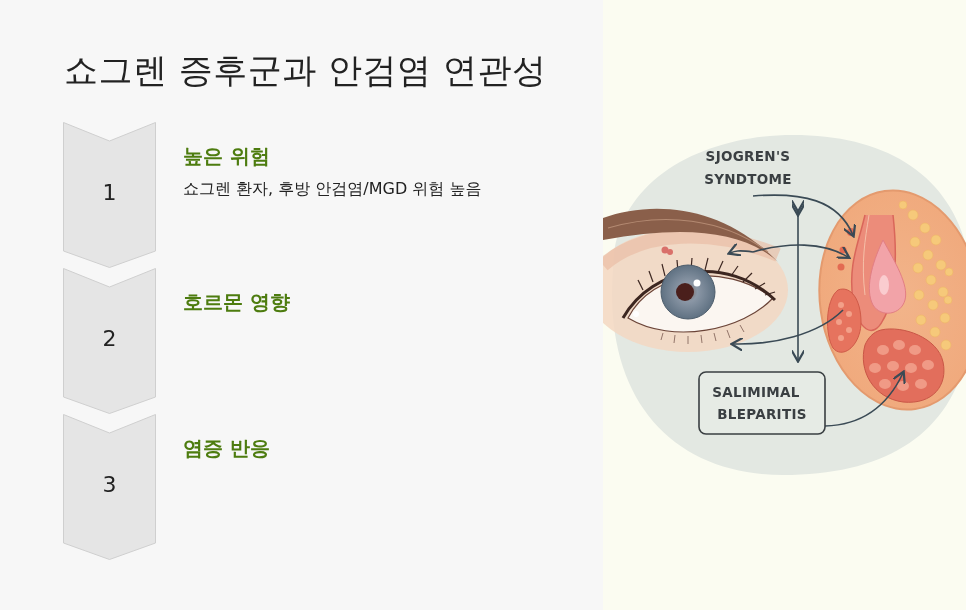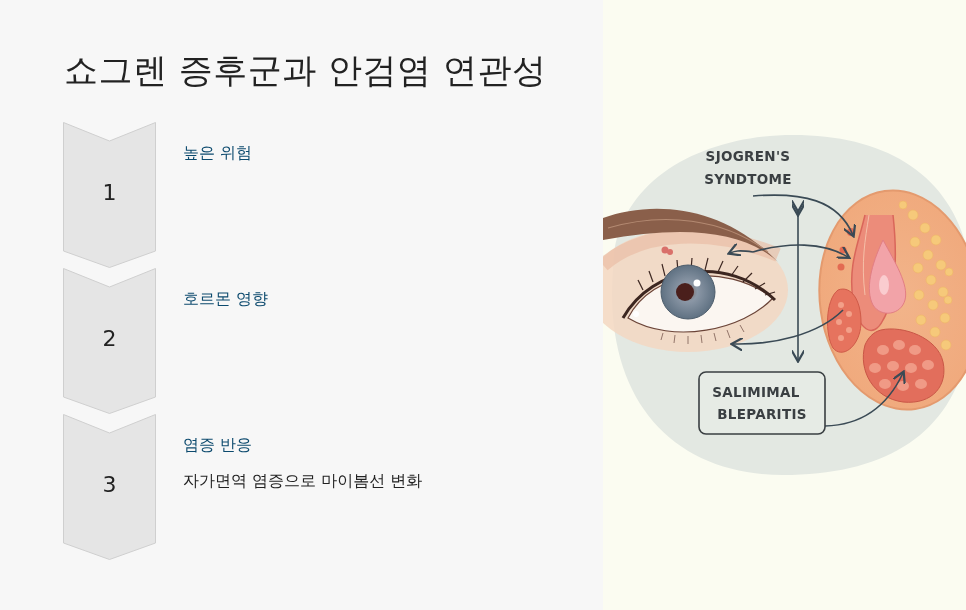--- a/index.html
+++ b/index.html
@@ -16,21 +16,21 @@
     white-space: nowrap;
   }
   .step { position: absolute; left: 63px; width: 500px; height: 146px; }
   .chevron { position: absolute; left: 0; top: 0; width: 93px; height: 146px; }
   .chevron svg { display: block; }
   .step-num {
     position: absolute; left: 0; width: 93px; top: 58px; text-align: center;
     font-size: 22px; color: #222;
   }
   .step-head {
-    position: absolute; left: 120px; top: 21px; font-size: 16px; color: #0c4a6e; white-space: nowrap;
+    position: absolute; left: 120px; top: 21px; font-size: 20px; color: #4d7c0f; white-space: nowrap; font-weight: bold;
   }
   .step-desc {
     position: absolute; left: 120px; top: 57px; font-size: 16px; color: #222; white-space: nowrap;
   }
   .right-panel {
     position: absolute; left: 603px; top: 0; width: 363px; height: 610px;
     background: #fbfcf1; overflow: hidden; font-weight: bold;
   }
   .illus { position: absolute; left: 0; top: 0; }
   .label-text {
@@ -45,41 +45,41 @@
   <div class="title">쇼그렌 증후군과 안검염 연관성</div>
 
   <div class="step" style="top:122px;">
     <div class="chevron">
       <svg width="93" height="146" viewBox="0 0 93 146">
         <polygon points="0.5,0.5 46.5,19 92.5,0.5 92.5,129 46.5,145.5 0.5,129" fill="#e5e5e5" stroke="#cfcfcf" stroke-width="1"></polygon>
       </svg>
     </div>
     <div class="step-num">1</div>
     <div class="step-head">높은 위험</div>
+    <div class="step-desc">쇼그렌 환자, 후방 안검염/MGD 위험 높음</div>
   </div>
 
   <div class="step" style="top:268px;">
     <div class="chevron">
       <svg width="93" height="146" viewBox="0 0 93 146">
         <polygon points="0.5,0.5 46.5,19 92.5,0.5 92.5,129 46.5,145.5 0.5,129" fill="#e5e5e5" stroke="#cfcfcf" stroke-width="1"></polygon>
       </svg>
     </div>
     <div class="step-num">2</div>
     <div class="step-head">호르몬 영향</div>
   </div>
 
   <div class="step" style="top:414px;">
     <div class="chevron">
       <svg width="93" height="146" viewBox="0 0 93 146">
         <polygon points="0.5,0.5 46.5,19 92.5,0.5 92.5,129 46.5,145.5 0.5,129" fill="#e5e5e5" stroke="#cfcfcf" stroke-width="1"></polygon>
       </svg>
     </div>
     <div class="step-num">3</div>
     <div class="step-head">염증 반응</div>
-    <div class="step-desc">자가면역 염증으로 마이봄선 변화</div>
   </div>
 </div>
 
 <div class="right-panel">
   <svg class="illus" width="363" height="610" viewBox="0 0 363 610">
     <defs>
       <marker id="ah" markerWidth="8" markerHeight="8" refX="6" refY="4" orient="auto">
         <path d="M0,0 L7,4 L0,8" fill="none" stroke="#3a4a55" stroke-width="1.4"></path>
       </marker>
       <radialGradient id="irisG" cx="50%" cy="50%" r="50%">

